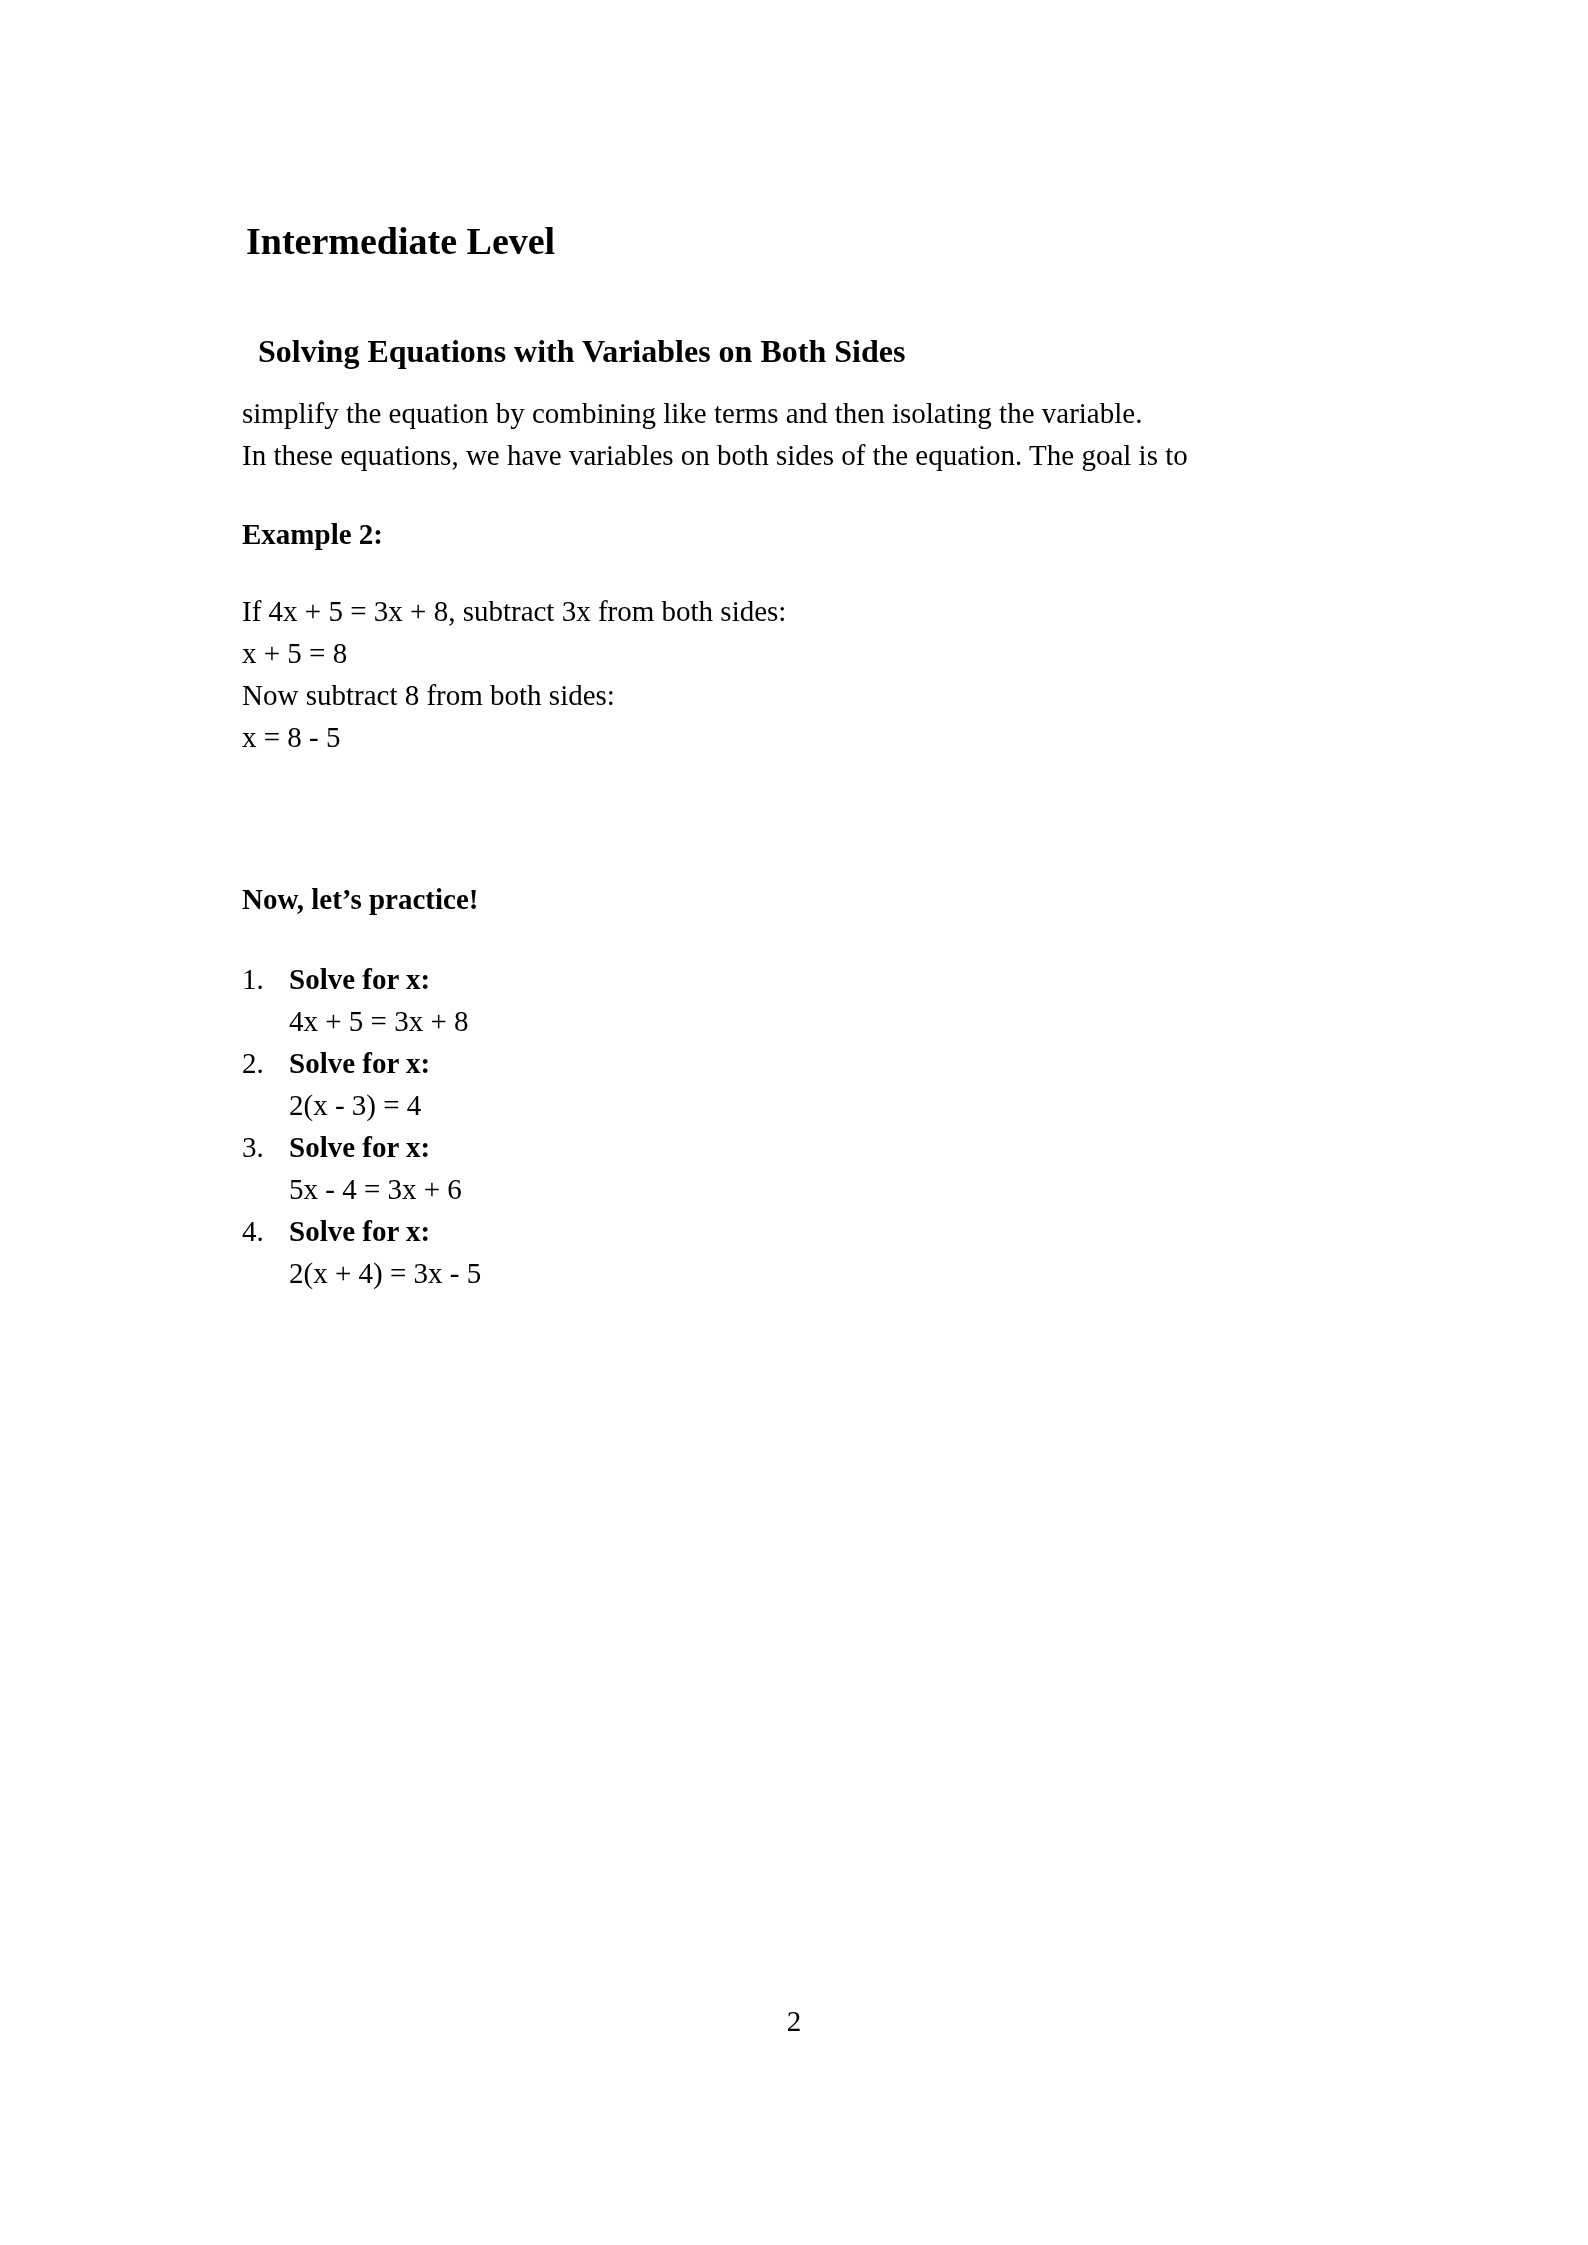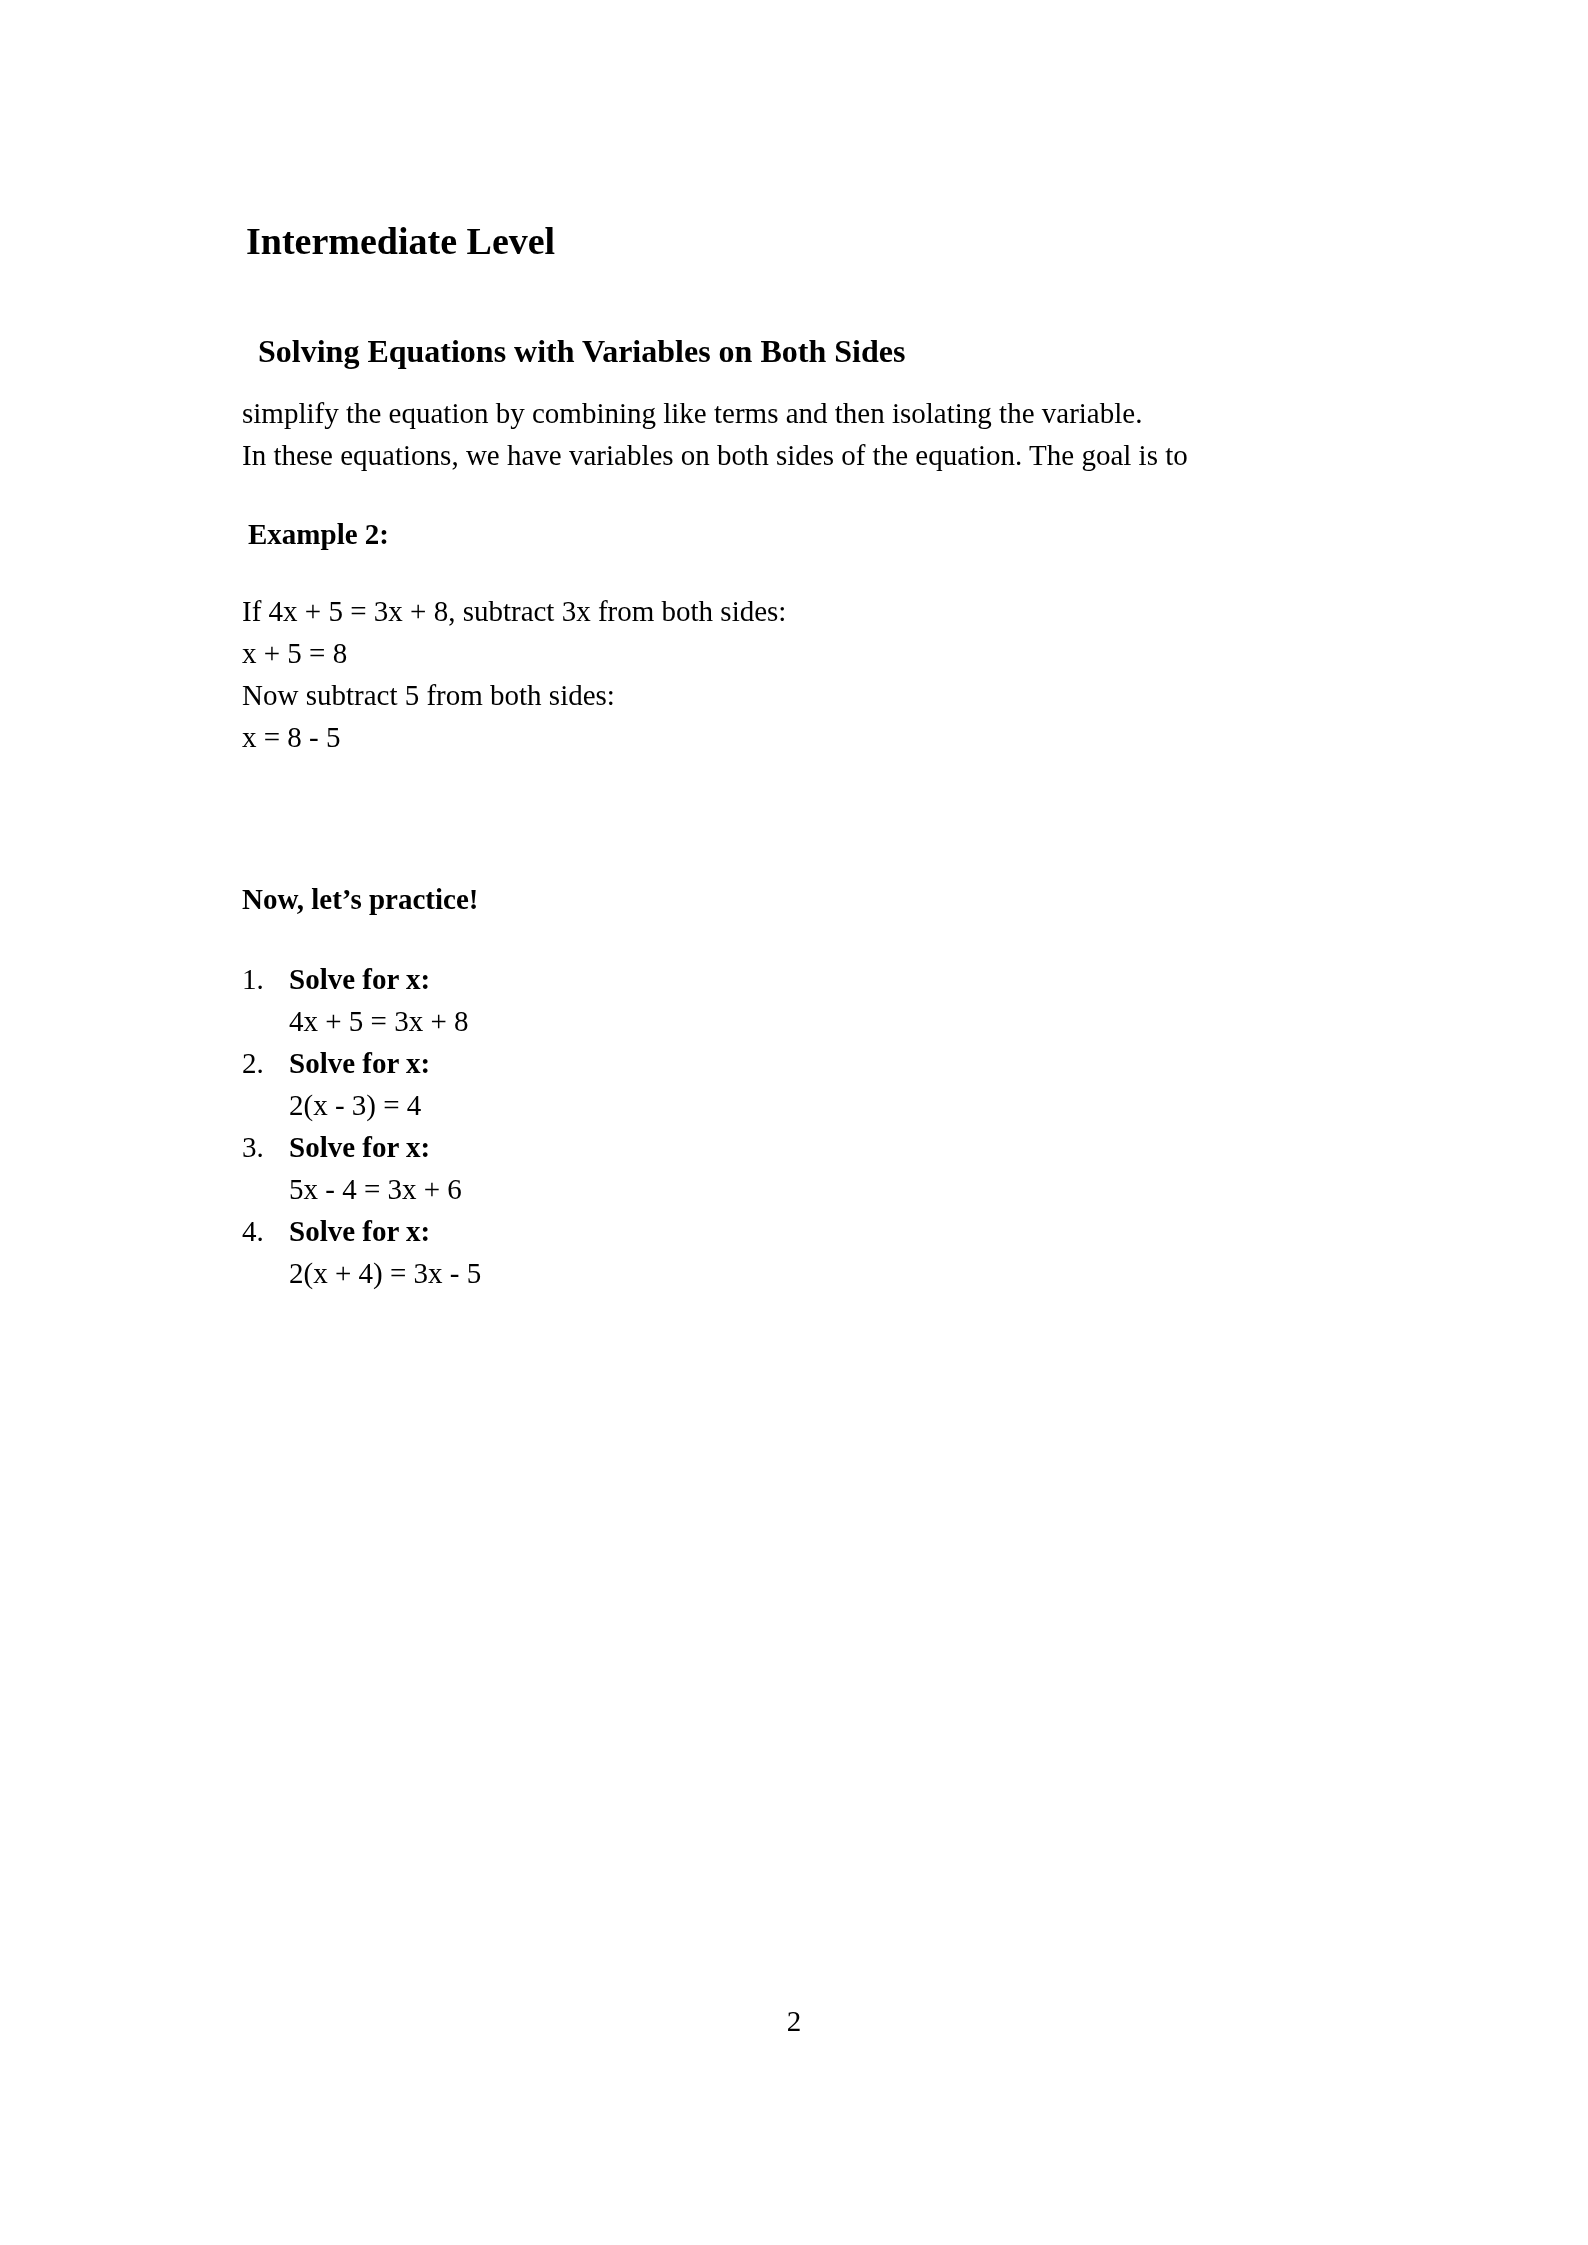--- a/index.html
+++ b/index.html
@@ -4,21 +4,21 @@
 <style>
   html, body { margin: 0; padding: 0; background: #ffffff; }
   body { width: 1588px; height: 2245px; position: relative; overflow: hidden;
          font-family: "Liberation Serif", "DejaVu Serif", serif; color: #000000; }
   .abs { position: absolute; left: 242px; white-space: nowrap; }
   .title { font-size: 38px; line-height: 44px; font-weight: bold; top: 215px; }
   .subtitle { font-size: 32px; line-height: 38px; font-weight: bold; top: 316px; }
   .body { font-size: 29px; line-height: 42px; }
   .bold { font-weight: bold; }
   .para { top: 392px; }
-  .example-label { top: 513px; margin-left: 6px; }
+  .example-label { top: 513px; }
   .steps { top: 590px; }
   .practice-label { top: 878px; }
   .practice-list { top: 958px; margin: 0; padding: 0; list-style: none; }
   .practice-list li { position: relative; padding-left: 47px; }
   .practice-list .num { position: absolute; left: 0; top: 0; font-weight: normal; }
   .page-num { position: absolute; top: 2000px; left: 0; width: 1588px; text-align: center;
               font-size: 29px; line-height: 42px; }
 </style>
 </head>
 <body>
@@ -30,21 +30,21 @@
 <div class="abs body para">
   <div>simplify the equation by combining like terms and then isolating the variable.</div>
   <div>In these equations, we have variables on both sides of the equation. The goal is to</div>
 </div>
 
 <div class="abs body bold example-label">Example 2:</div>
 
 <div class="abs body steps">
   <div>If 4x + 5 = 3x + 8, subtract 3x from both sides:</div>
   <div>x + 5 = 8</div>
-  <div>Now subtract 5 from both sides:</div>
+  <div>Now subtract 8 from both sides:</div>
   <div>x = 8 - 5</div>
 </div>
 
 <div class="abs body bold practice-label">Now, let’s practice!</div>
 
 <ol class="abs body practice-list">
   <li>
     <span class="num">1.</span>
     <div class="bold">Solve for x:</div>
     <div>4x + 5 = 3x + 8</div>

